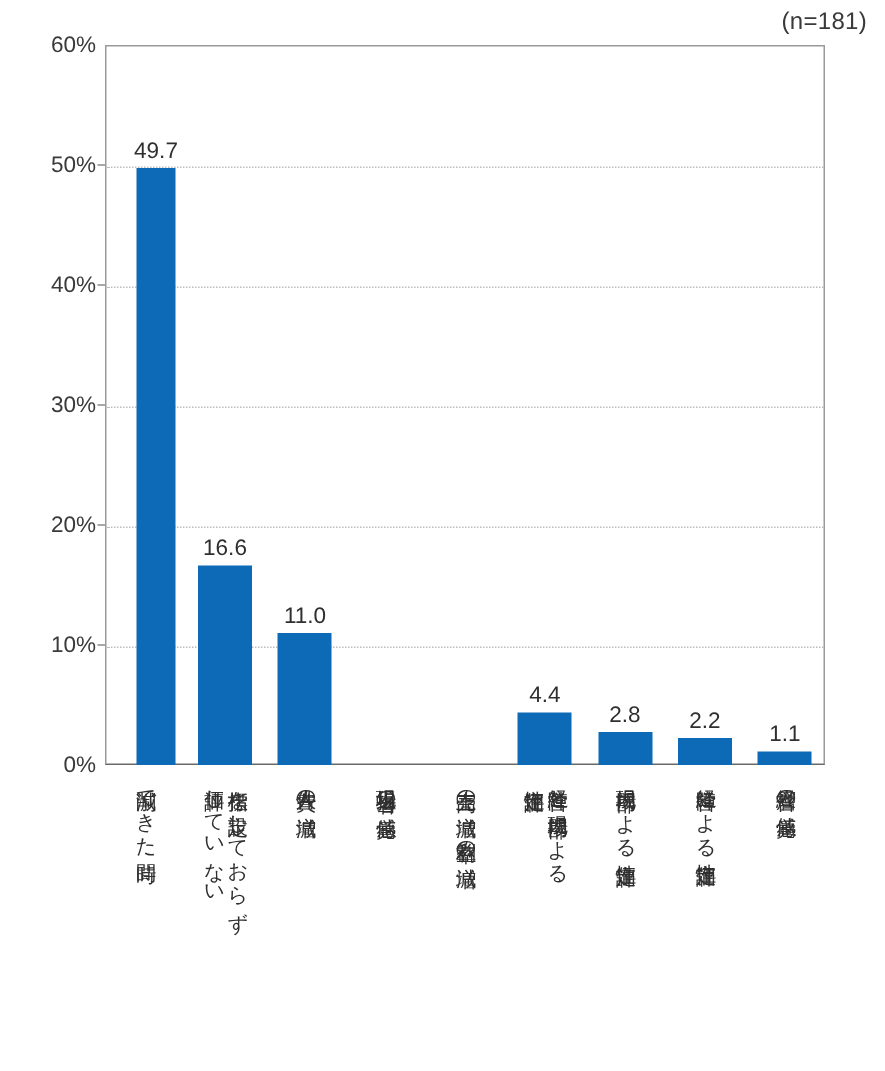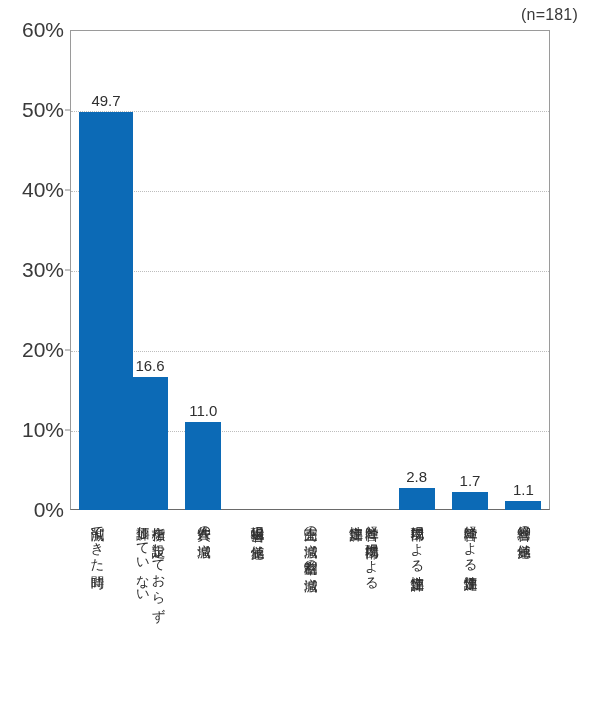--- a/index.html
+++ b/index.html
@@ -61,21 +61,21 @@
     left: 0;
     top: 0;
     width: 64px;
     height: 714px;
   }
   .ytick-item {
     position: absolute;
     right: 0;
     width: 62px;
     text-align: right;
-    font-size: 21px;
+    font-size: 15px;
     color: #3a3a3a;
     transform: translateY(-50%);
     white-space: nowrap;
   }
   .ytick-mark {
     position: absolute;
     width: 5px;
     height: 0;
     border-top: 1px solid #8a8a8a;
     left: 65px;
@@ -163,39 +163,43 @@
 
   <div class="plot-area" id="plot-area">
       <div class="gridline" style="top: 400px;"></div>
       <div class="gridline" style="top: 320px;"></div>
       <div class="gridline" style="top: 240px;"></div>
       <div class="gridline" style="top: 160px;"></div>
       <div class="gridline" style="top: 80px;"></div>
     </div>
 
   <div class="bars-layer" id="bars-layer">
-      <div class="bar-slot" style="left: 9px; width: 54px;">
+      <div class="bar-slot" style="left: 21px; width: 26px;">
         <div class="bar" style="height: 397.6px; background: rgb(12, 106, 182);"></div>
         <div class="bar-value" style="bottom: 400.6px;">49.7</div>
       </div>
       <div class="bar-slot" style="left: 62px; width: 36px; text-align: center;">
         <div class="bar" style="height: 132.8px; background: rgb(12, 106, 182);"></div>
         <div class="bar-value" style="bottom: 135.8px;">16.6</div>
       </div>
       <div class="bar-slot" style="left: 115.333px; width: 36px;">
         <div class="bar" style="height: 88px; background: rgb(12, 106, 182);"></div>
         <div class="bar-value" style="bottom: 91px;">11.0</div>
       </div>
+      <div class="bar-slot" style="left: 275.333px; width: 36px;">
+        <div class="bar" style="height: 35.2px; background: rgb(12, 106, 182);"></div>
+        <div class="bar-value" style="bottom: 38.2px;">4.4</div>
+      </div>
       <div class="bar-slot" style="left: 328.667px; width: 36px;">
         <div class="bar" style="height: 22.4px; background: rgb(12, 106, 182);"></div>
         <div class="bar-value" style="bottom: 25.4px;">2.8</div>
       </div>
       <div class="bar-slot" style="left: 382px; width: 36px;">
         <div class="bar" style="height: 17.6px; background: rgb(12, 106, 182);"></div>
-        <div class="bar-value" style="bottom: 20.6px;">1.7</div>
+        <div class="bar-value" style="bottom: 20.6px;">2.2</div>
       </div>
       <div class="bar-slot" style="left: 435.333px; width: 36px;">
         <div class="bar" style="height: 8.8px; background: rgb(12, 106, 182);"></div>
         <div class="bar-value" style="bottom: 11.8px; margin-top: 16px;">1.1</div>
       </div>
     </div>
 
   <div class="xlabels-layer" id="xlabels-layer">
       <div class="xlabel-slot" style="left: 0px; width: 53.3333px;">
         <div class="xlabel-col">削減できた時間</div>

